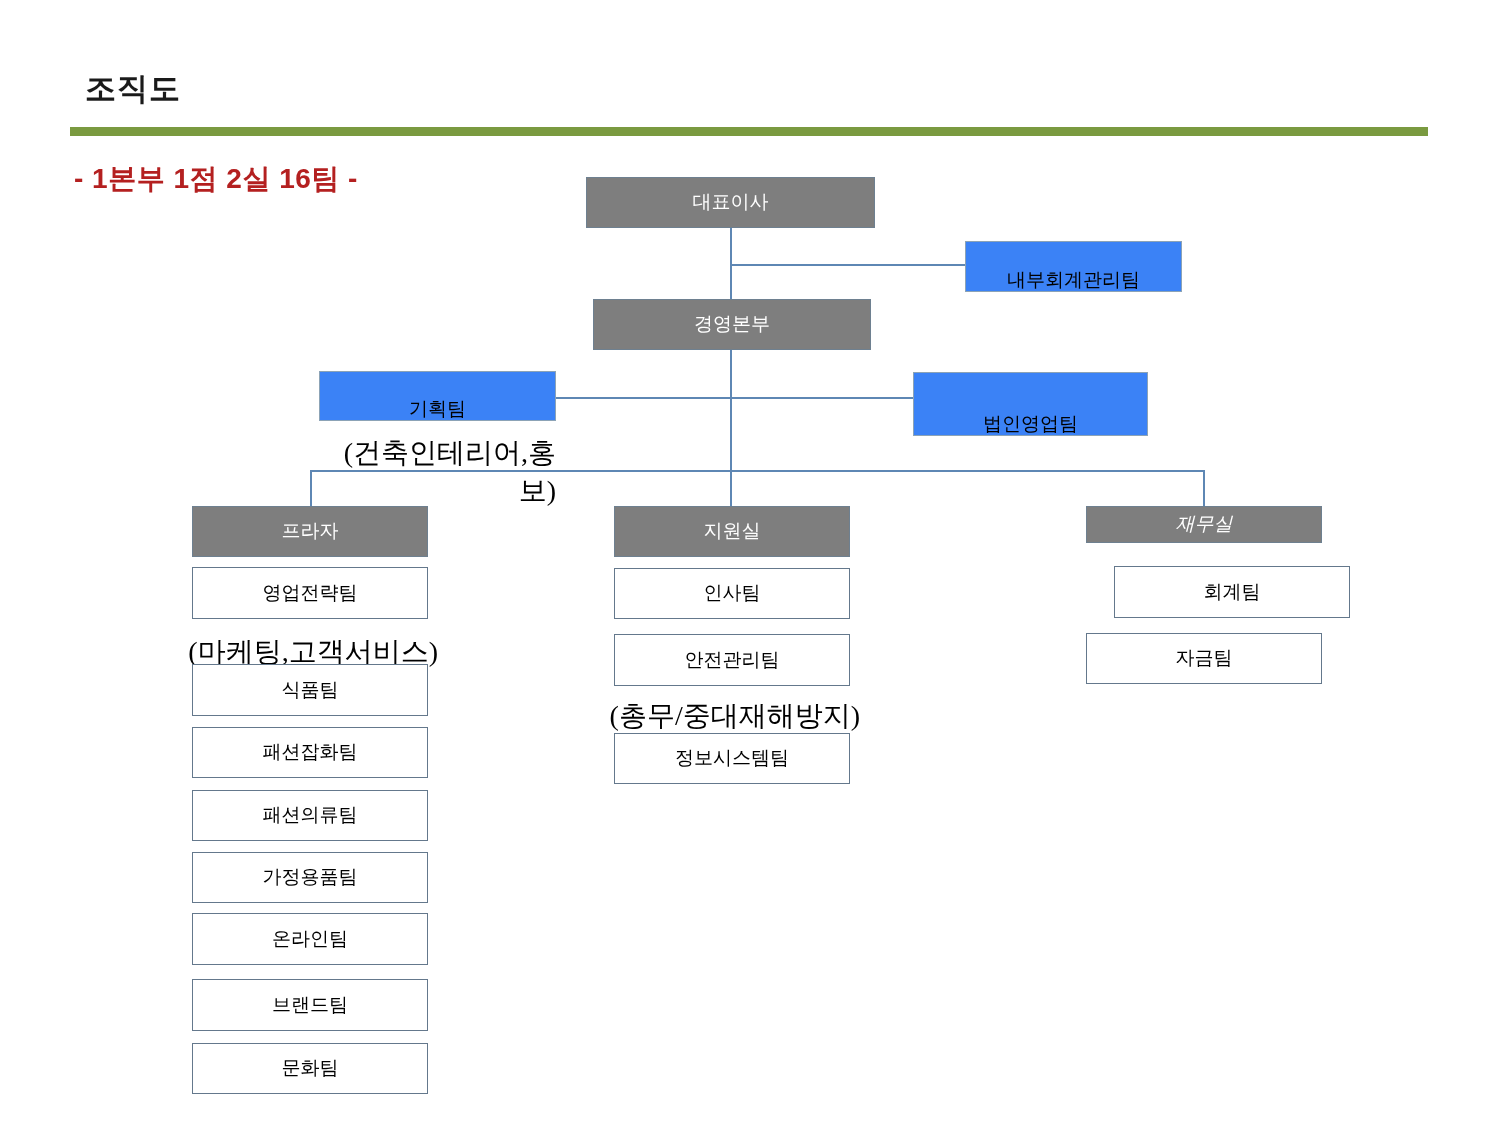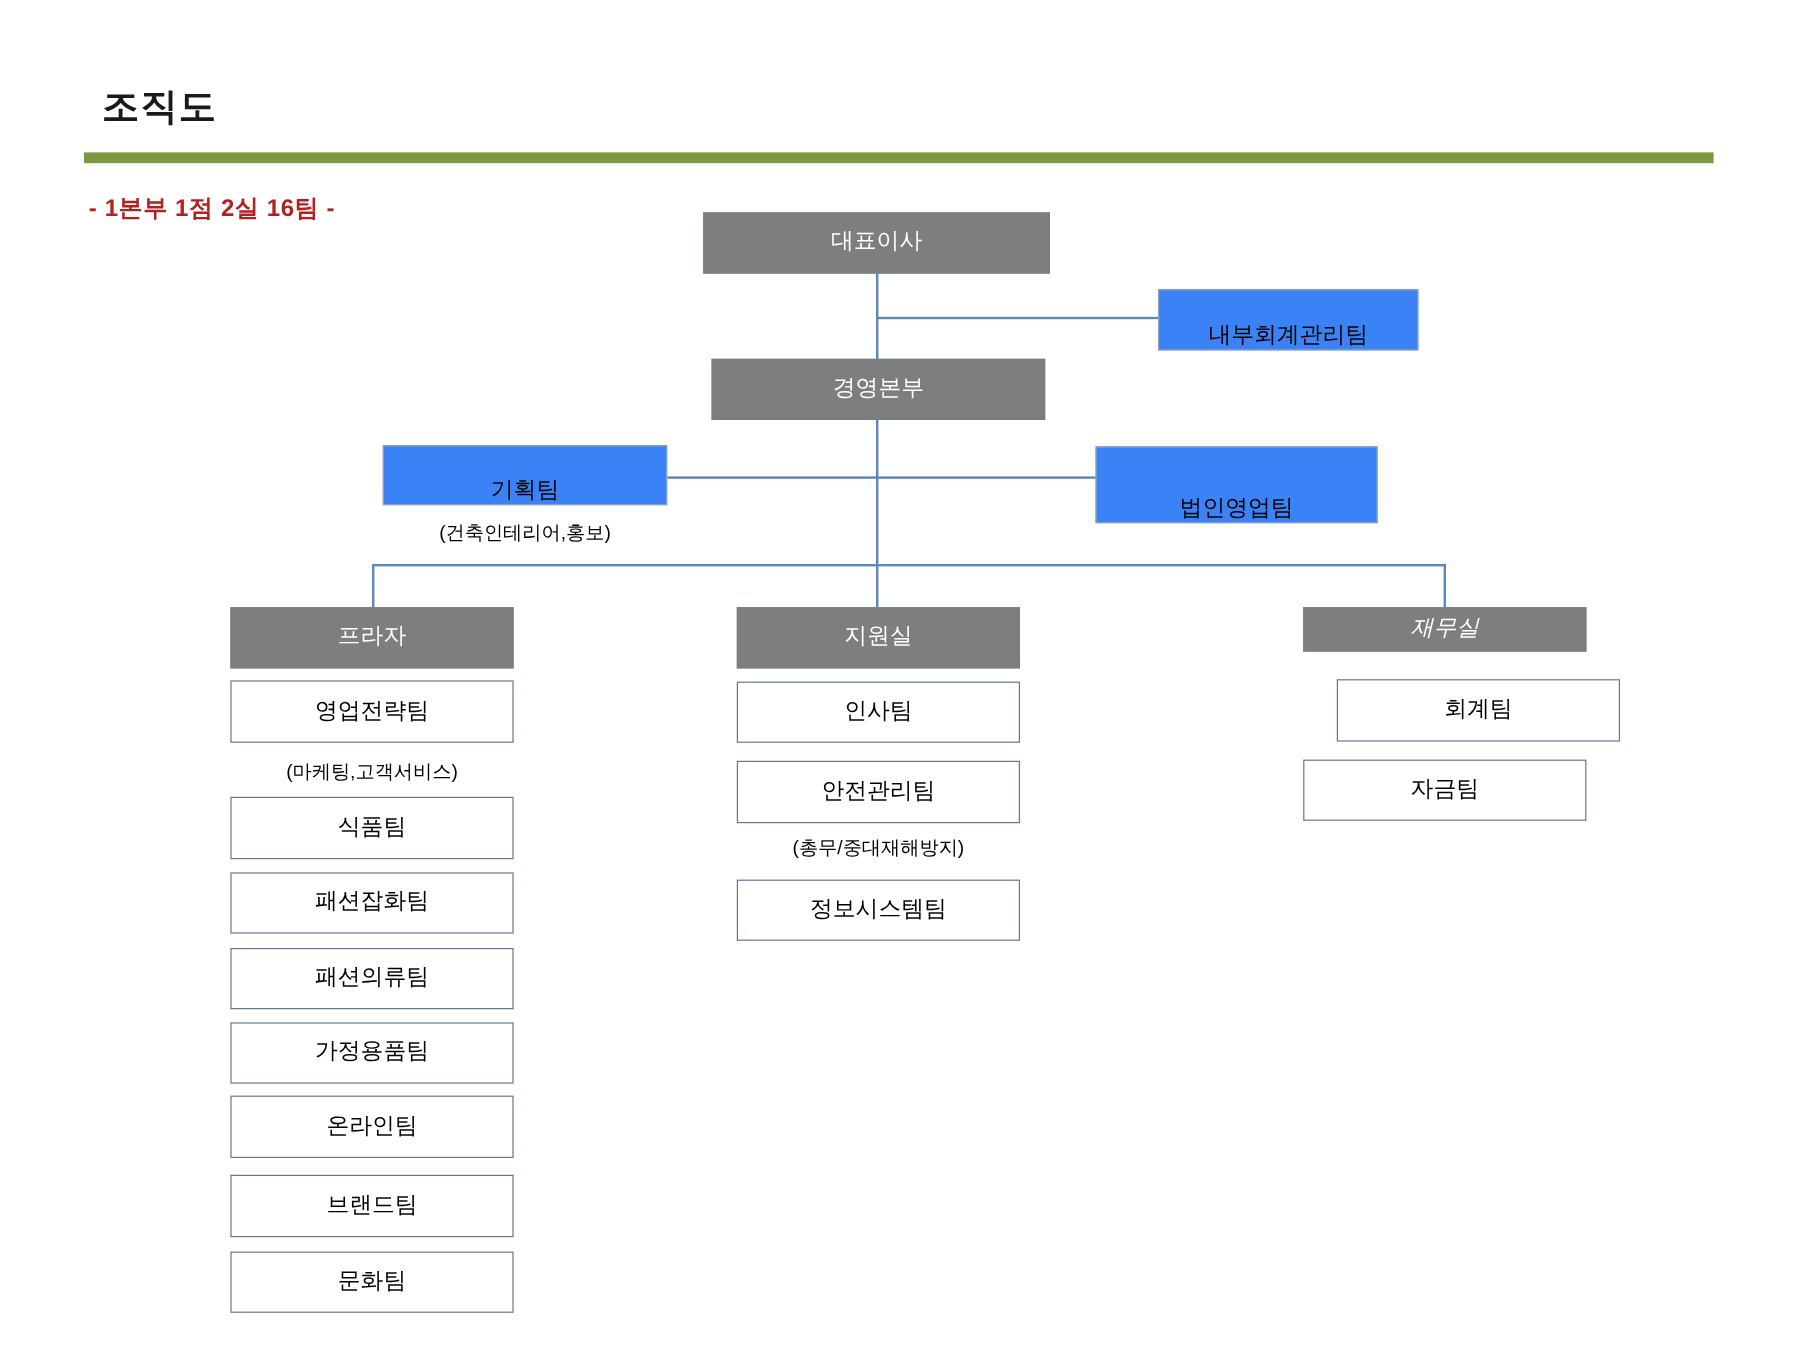--- a/index.html
+++ b/index.html
@@ -29,21 +29,21 @@
     left: 70px;
     top: 127px;
     width: 1358px;
     height: 9px;
     background: #7a9a40;
   }
   .subtitle {
     position: absolute;
     left: 74px;
     top: 160px;
-    font-size: 20px;
+    font-size: 28px;
     font-weight: 700;
     color: #b42020;
     letter-spacing: 0.5px;
   }
   .node {
     position: absolute;
     box-sizing: border-box;
     display: flex;
     align-items: center;
     justify-content: center;
@@ -62,23 +62,24 @@
     color: #000000;
   }
   .node-white-light {
     background: #3b82f6;
     border: 1.5px solid #8ca3b6;
     color: #000000;
     align-items: flex-end;
   }
   .note {
     position: absolute;
-    font-size: 16px;
+    font-size: 28px;
     color: #000000;
-    text-align: center;
+    text-align: right;
+    font-family: Liberation Serif, serif;
   }
   .line {
     position: absolute;
     background: #5e87b4;
   }
 </style>
 </head>
 <body>
 
 <div class="canvas">

